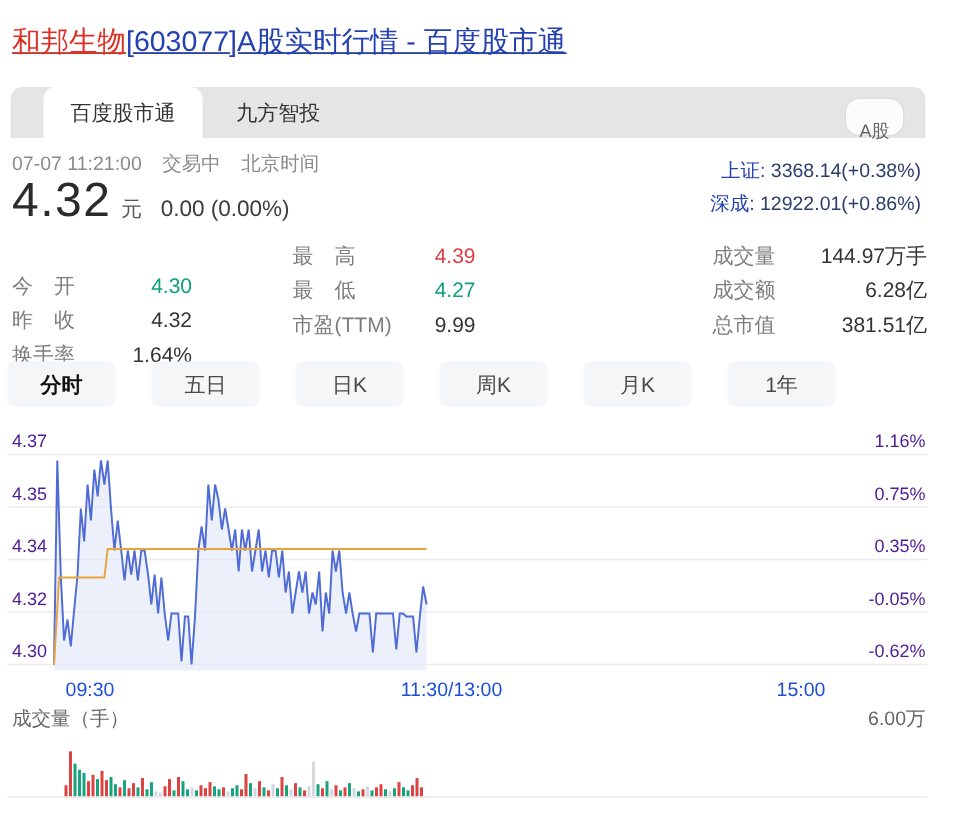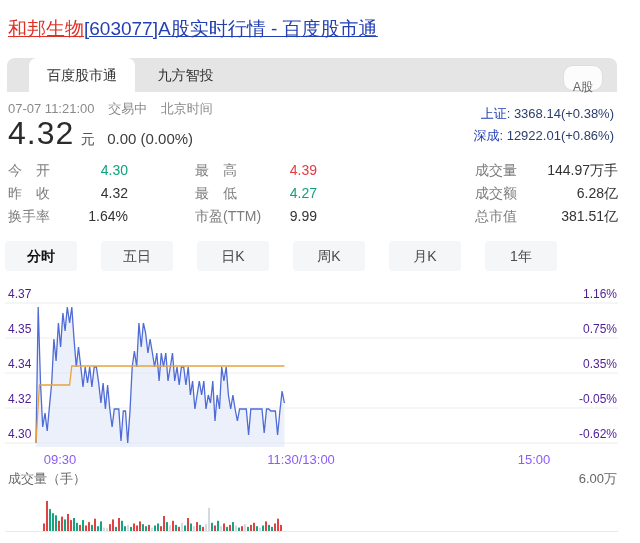--- a/index.html
+++ b/index.html
@@ -40,40 +40,40 @@
   .price-big { font-size:32px; color:#2b2b2b; letter-spacing:1px; }
   .price-unit { font-size:14px; color:#555; margin-left:2px; }
   .price-change { font-size:15px; color:#3c3c3c; margin-left:8px; }
   .indices { position:absolute; right:26px; top:103px; text-align:right; font-size:13px; line-height:22px; }
   .indices .idx-row { cursor:pointer; white-space:nowrap; }
   .indices .idx-label { color:#2440b3; }
   .indices .idx-value { color:#2c3e6b; }
   
   #stats { position:absolute; left:8px; top:159px; width:610px; }
   .stats-col { position:absolute; top:0; }
-  .stats-col-0 { left:0;   width:120px; }
+  .stats-col-0 { left:0;   width:120px;margin-top:20px; }
   .stats-col-1 { left:187px; width:122px; }
   .stats-col-2 { left:467px; width:143px; }
   .stats-row { display:flex; justify-content:space-between; height:23px; line-height:23px; font-size:14px; white-space:nowrap; }
   .stat-label { color:#7d7d7d; }
   .stat-value { color:#333; }
   .stat-value.up   { color:#e03b41; }
   .stat-value.down { color:#0ea17c; }
   
   .chart-tab {
     position:absolute; top:241px; width:72px; height:30px; line-height:30px;
     text-align:center; font-size:14px; color:#4a4a4a; background:#f5f6f7;
     border-radius:4px; cursor:pointer;
   }
   .chart-tab.active { color:#111; font-weight:bold; }
   
   #chart-svg { position:absolute; left:0; top:0; width:640px; height:543px; pointer-events:none; }
   .y-label { position:absolute; font-size:12px; color:#4c1d95; white-space:nowrap; }
   .y-label.right { text-align:right; }
-  .x-label { position:absolute; top:452px; font-size:13px; color:#8b5cf6; text-align:center; white-space:nowrap; }
+  .x-label { position:absolute; top:452px; font-size:13px; color:#1d4ed8; text-align:center; white-space:nowrap; }
   .vol-header-left  { position:absolute; left:8px;  top:470px; font-size:13px; color:#666; }
   .vol-header-right { position:absolute; right:23px; top:470px; font-size:13px; color:#666; }
   #chart-area { position:absolute; left:0; top:283px; width:640px; height:260px; cursor:crosshair; }
 </style>
 </head>
 <body>
 
 <div id="screen">
 
   <a class="result-title">

